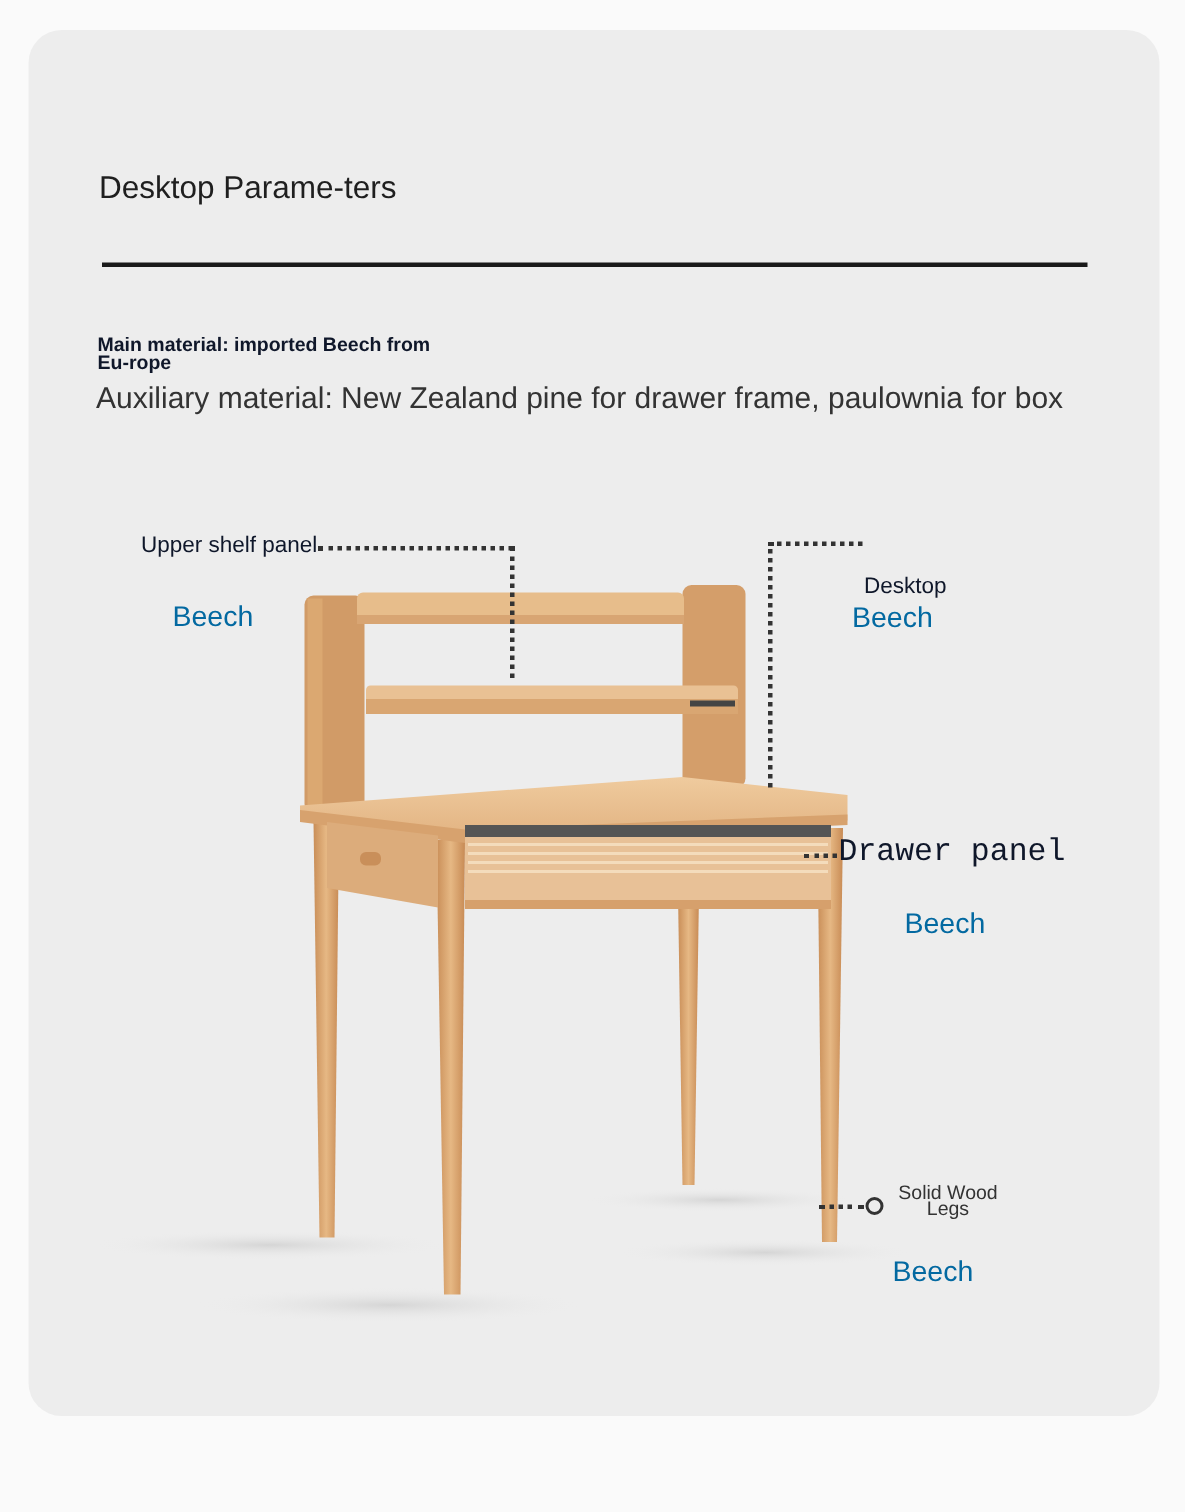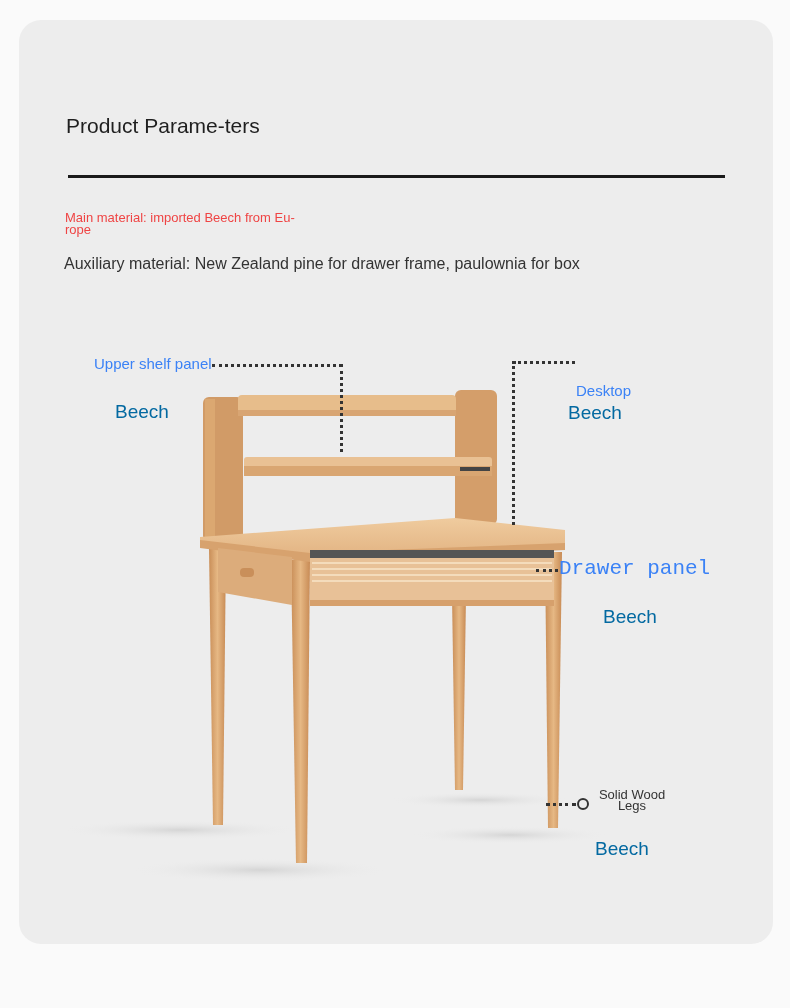--- a/index.html
+++ b/index.html
@@ -20,45 +20,45 @@
     .title {
       position: absolute; left: 66px; top: 115px;
       width: 200px;
       font-size: 21px; line-height: 22px; color: #1f1f1f;
     }
     .rule {
       position: absolute; left: 68px; top: 175px;
       width: 657px; height: 3px; background: #1a1a1a;
     }
     .main-mat {
-      position: absolute; left: 65px; top: 212px;
+      position: absolute; left: 65px; top: 224px;
       width: 240px;
-      font-size: 13px; line-height: 12px; color: #ef4444;
+      font-size: 13px; line-height: 12px; color: #0f172a; font-weight: bold;
     }
     .aux-mat {
       position: absolute; left: 64px; top: 255px;
-      font-size: 16px; color: #333;
+      font-size: 20px; color: #333;
     }
-    .callout-label { position: absolute; font-size: 15px; color: #3b82f6; white-space: nowrap; text-align: center; }
+    .callout-label { position: absolute; font-size: 15px; color: #0f172a; white-space: nowrap; text-align: center; }
     .callout-value { position: absolute; font-size: 19px; color: #0369a1; white-space: nowrap; margin-top: 17px; }
     .small-label { position: absolute; font-size: 13px; line-height: 11px; color: #333; }
     .dots-h { position: absolute; height: 0; border-top: 3px dotted #333; }
     .dots-v { position: absolute; width: 0; border-left: 3px dotted #333; }
     .ring {
       position: absolute; width: 8px; height: 8px;
       border: 2px solid #333; border-radius: 50%;
     }
     svg.desk { position: absolute; left: 0; top: 0; }
   </style>
 </head>
 <body>
 
 <div class="card"></div>
 
-<div class="title">Product Parame-ters</div>
+<div class="title">Desktop Parame-ters</div>
 <div class="rule"></div>
 
 <div class="main-mat">Main material: imported Beech from Eu-rope</div>
 <div class="aux-mat">Auxiliary material: New Zealand pine for drawer frame, paulownia for box</div>
 
 <svg class="desk" width="790" height="1008">
   <defs>
     <linearGradient id="wood" x1="0" y1="0" x2="1" y2="0">
       <stop offset="0" stop-color="#c98e58"></stop>
       <stop offset="0.5" stop-color="#e6b884"></stop>

